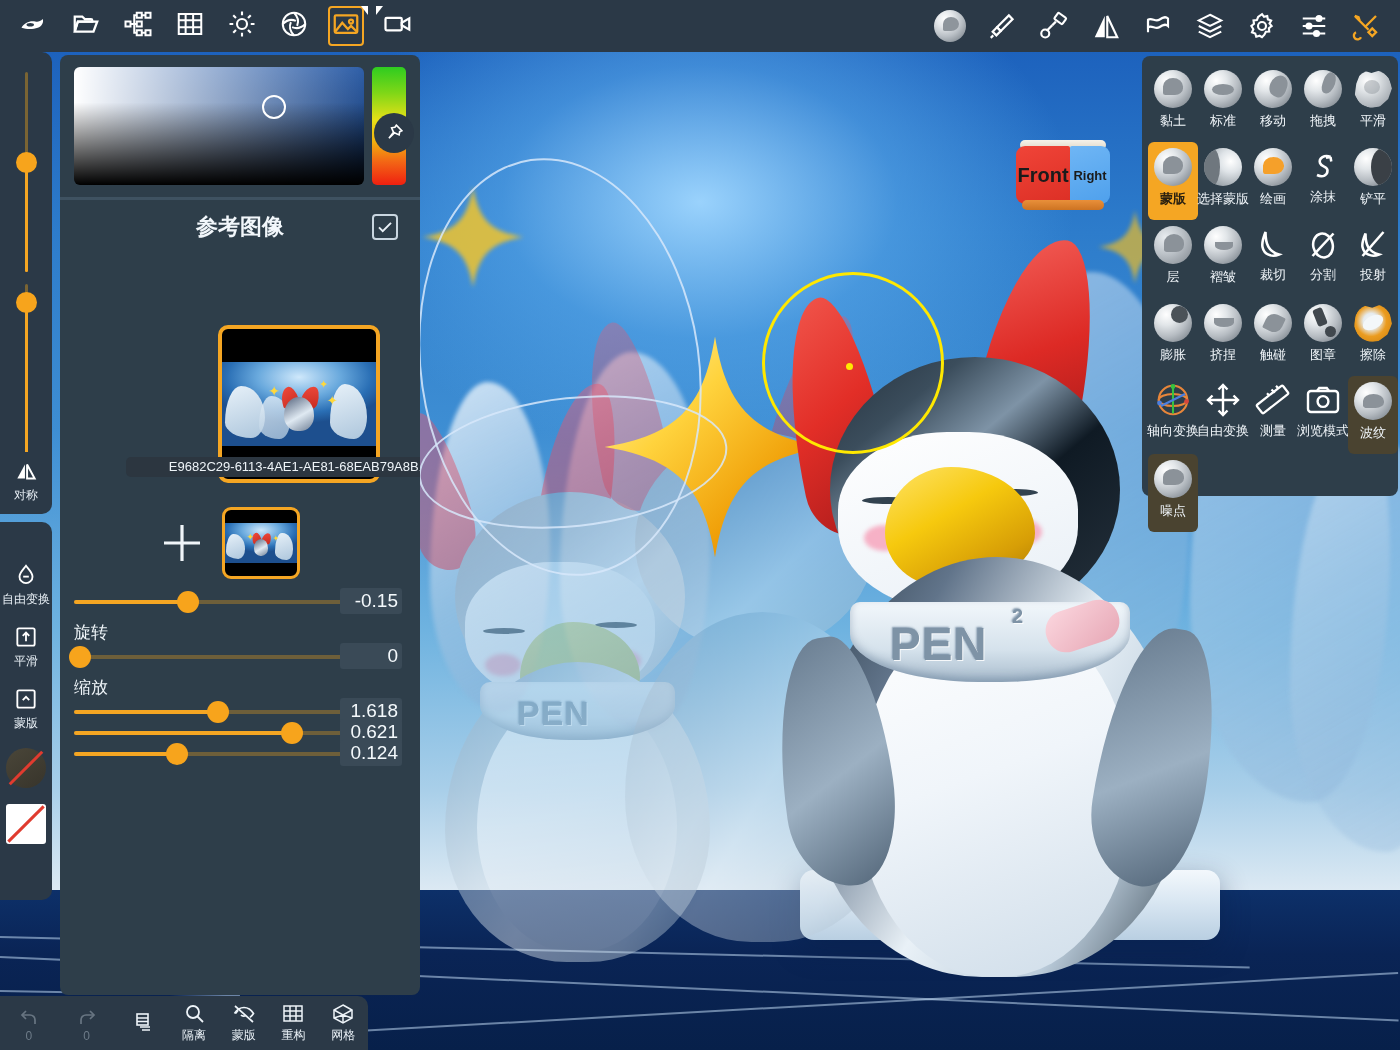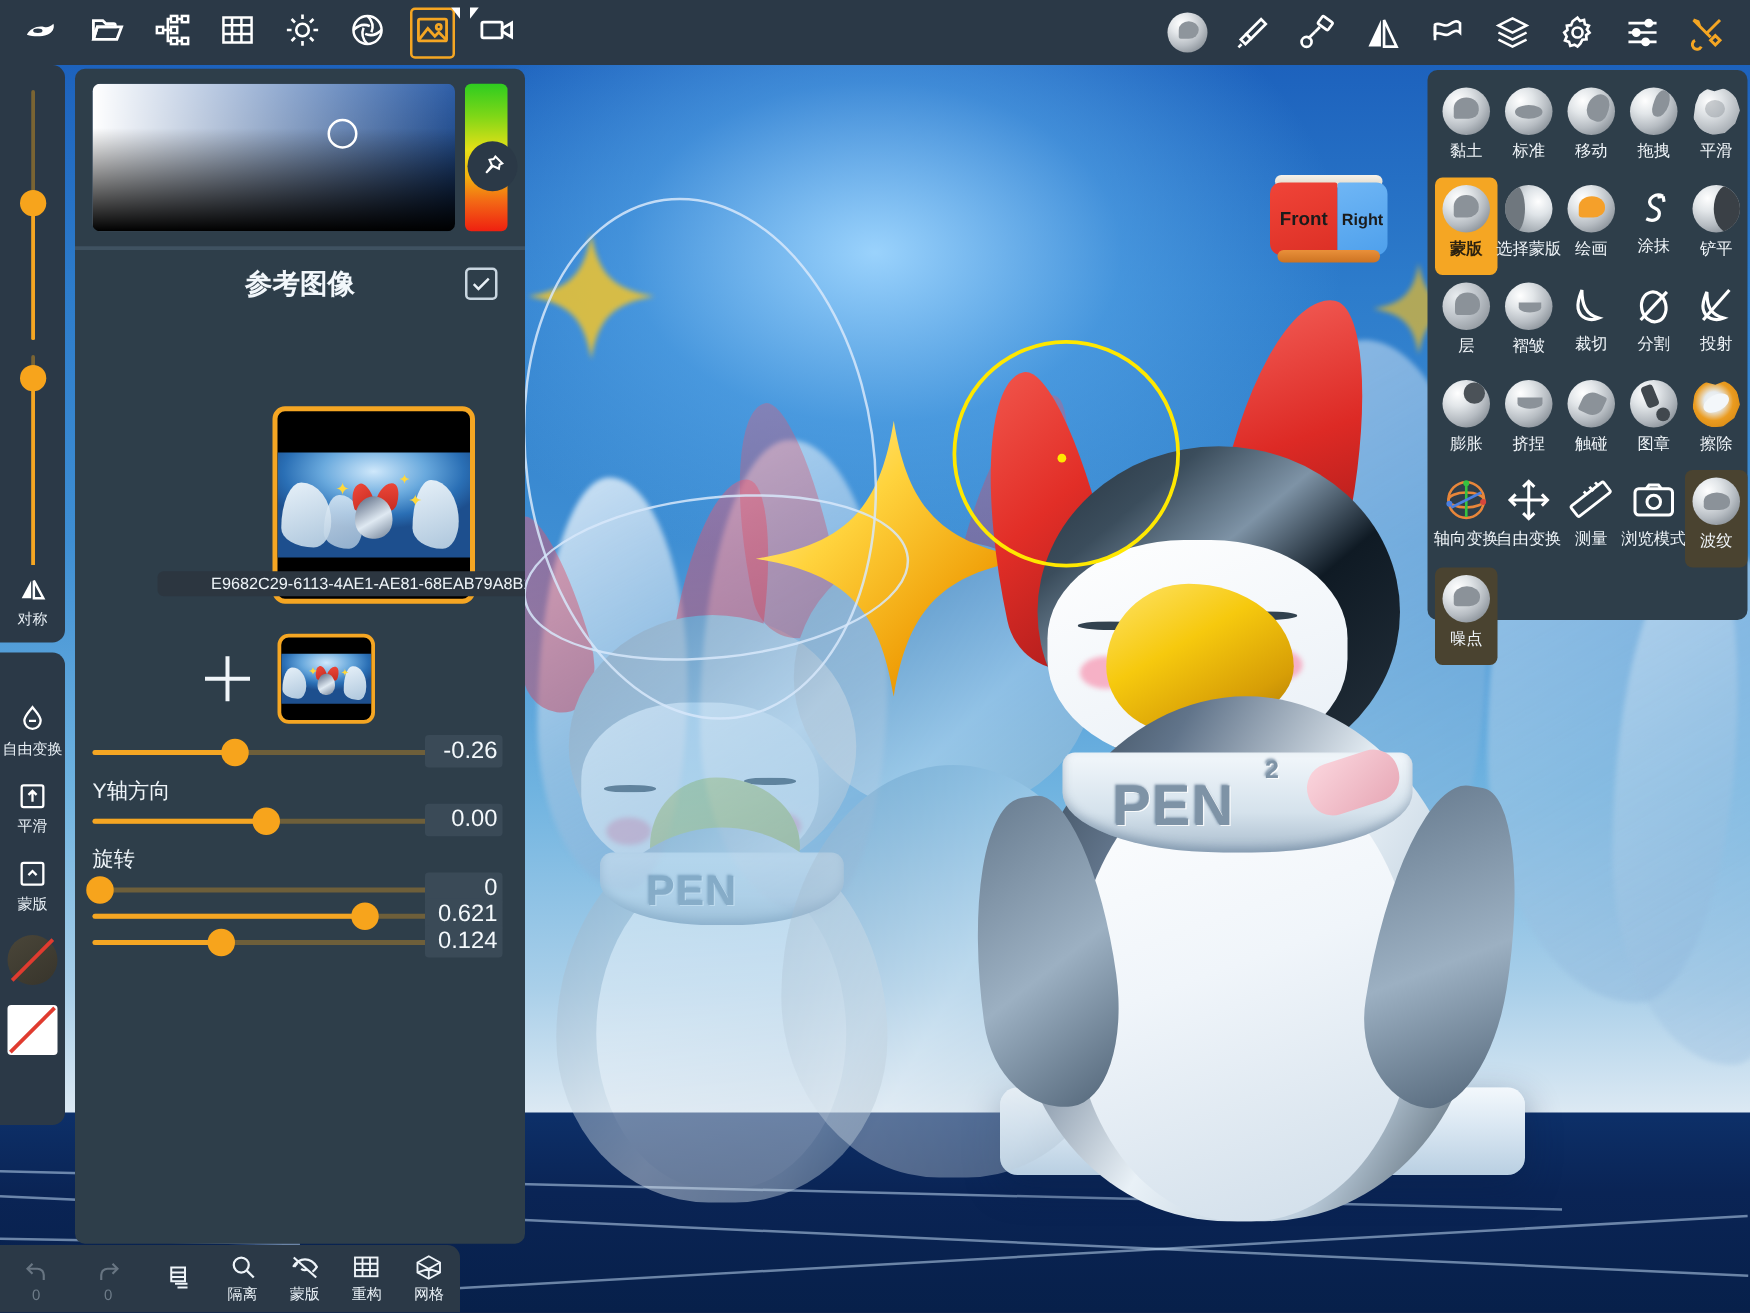--- a/index.html
+++ b/index.html
@@ -66,21 +66,21 @@
 
   
   .brush-ring { position: absolute; border: 3px solid #ffe800; border-radius: 50%; }
   .brush-dot { position: absolute; width: 7px; height: 7px; border-radius: 50%; background: #ffe800; }
   .sym-ellipse { position: absolute; border: 2px solid rgba(215,232,250,0.85); border-radius: 50%; }
 
   
   #navcube { position: absolute; left: 1016px; top: 88px; width: 96px; height: 72px; }
   .cube-front, .cube-right {
     position: absolute; top: 6px; display: flex; align-items: center; justify-content: center;
-    font-size: 15px; font-weight: bold; color: #1b1b1b;
+    font-size: 20px; font-weight: bold; color: #1b1b1b;
   }
   .cube-front { left: 0; width: 54px; height: 58px; border-radius: 9px 2px 2px 9px;
                 background: linear-gradient(160deg,#f04438,#dc2f25); }
   .cube-right { left: 54px; width: 40px; height: 58px; border-radius: 2px 9px 9px 2px;
                 background: linear-gradient(160deg,#6fb6f5,#4ea0ec); font-size: 13px; }
   .cube-top { position: absolute; left: 4px; top: 0px; width: 86px; height: 10px; border-radius: 6px;
               background: linear-gradient(180deg,#f6f2ea,#ded6c6); }
   .cube-bottom { position: absolute; left: 6px; top: 60px; width: 82px; height: 10px; border-radius: 6px;
               background: linear-gradient(180deg,#e9903a,#cd7322); }
 
@@ -577,46 +577,46 @@
     </div>
 
     <div id="sliders">
 
       <div class="srow">
         <div class="sline">
           <div class="strack">
               <div class="sfill" style="width:42%"></div>
               <div class="sknob" style="left:calc(42% - 11px)"></div>
             </div>
-          <div class="sval">-0.26</div>
-        </div>
-      </div>
-
-      <div class="srow">
-        <div class="slabel">Y轴方向</div>
-        <div class="sline">
-          <div class="strack">
-              <div class="sfill" style="width:51%"></div>
-              <div class="sknob" style="left:calc(51% - 11px)"></div>
-            </div>
-          <div class="sval">0.00</div>
-        </div>
-      </div>
+          <div class="sval">-0.15</div>
+        </div>
+      </div>
+
 
       <div class="srow">
         <div class="slabel">旋转</div>
         <div class="sline">
           <div class="strack">
               <div class="sfill" style="width:1%"></div>
               <div class="sknob" style="left:-5px"></div>
             </div>
           <div class="sval">0</div>
         </div>
       </div>
 
+      <div class="srow">
+        <div class="slabel">缩放</div>
+        <div class="sline">
+          <div class="strack">
+              <div class="sfill" style="width:53%"></div>
+              <div class="sknob" style="left:calc(53% - 11px)"></div>
+            </div>
+          <div class="sval">1.618</div>
+        </div>
+      </div>
 
       <div class="srow">
         <div class="sline">
           <div class="strack">
               <div class="sfill" style="width:80%"></div>
               <div class="sknob" style="left:calc(80% - 11px)"></div>
             </div>
           <div class="sval">0.621</div>
         </div>
       </div>

